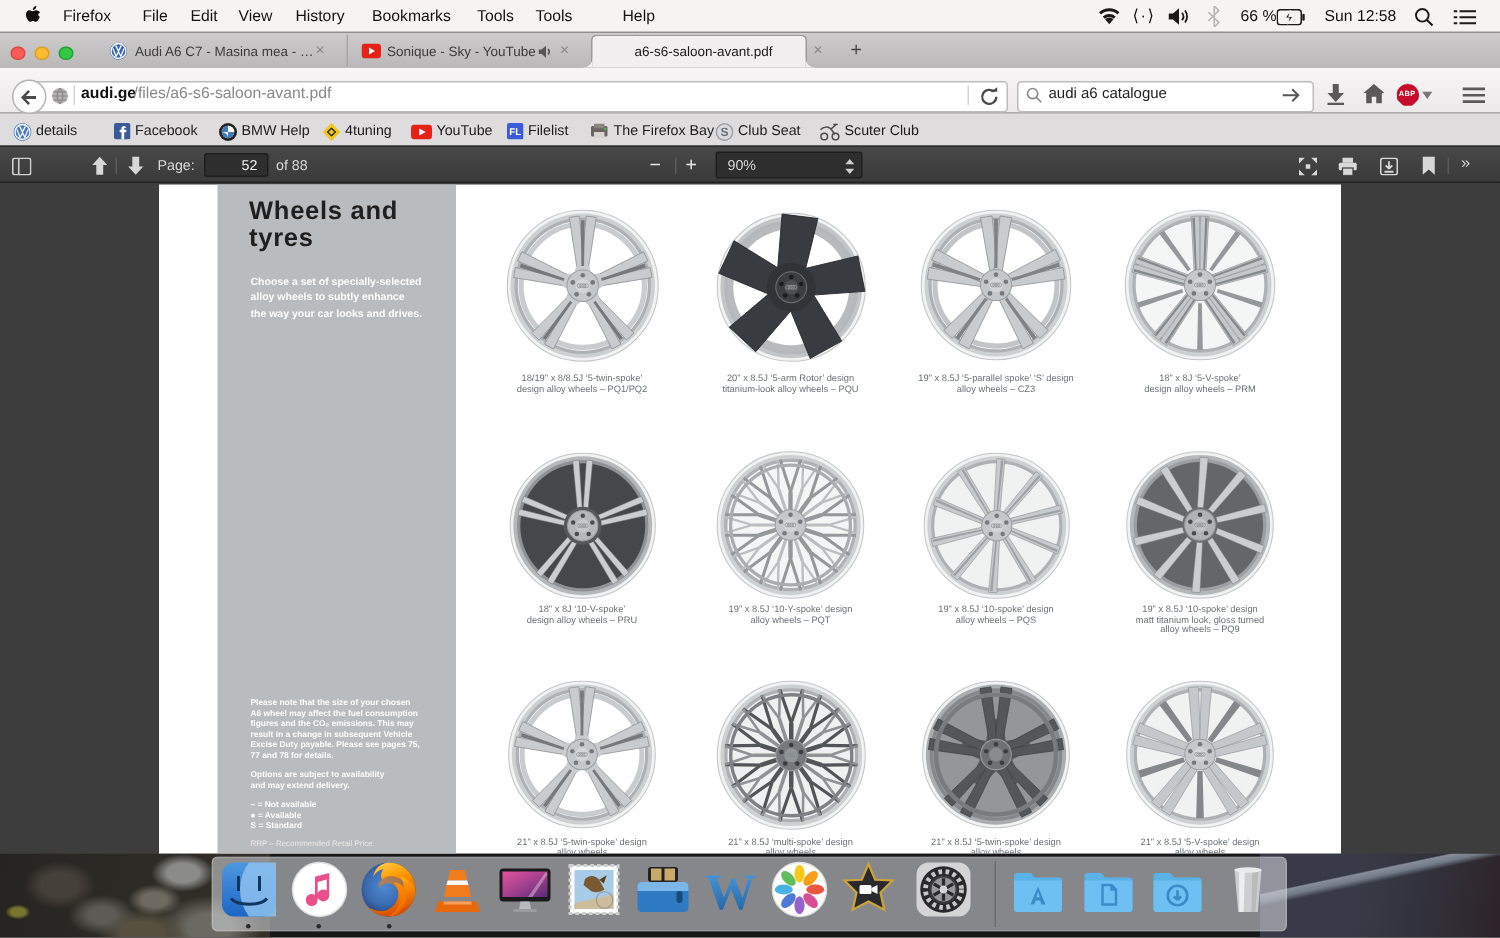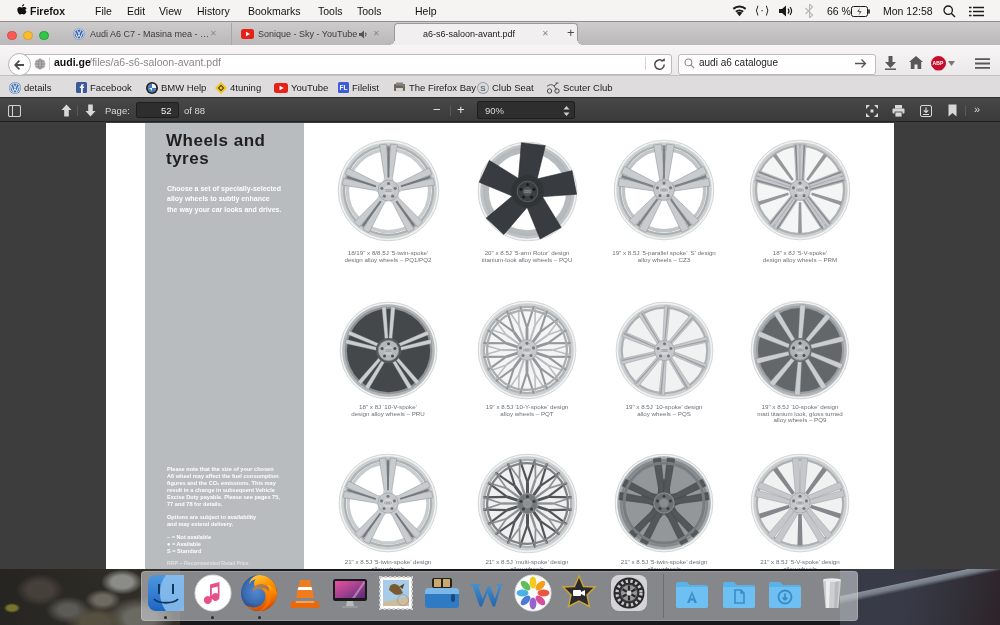--- a/index.html
+++ b/index.html
@@ -89,21 +89,21 @@
 <div id="desk-left"></div>
 <div id="desk-right"></div>
 
 <div id="menubar">
   <div class="mi" style="left:17px;top:4px">
     <svg width="11" height="13" viewBox="0 0 11 13">
         <path d="M8.2 6.9c0-1.7 1.4-2.5 1.5-2.6-.8-1.2-2-1.3-2.5-1.4-1-.1-2 .6-2.5.6-.5 0-1.3-.6-2.2-.6C1.4 3 .3 3.9.3 5.8c0 1.1.4 2.3 1 3.1.5.8 1 1.6 1.8 1.6.7 0 1-.5 1.9-.5.9 0 1.1.5 1.9.5.8 0 1.3-.8 1.8-1.5.6-.9.8-1.7.8-1.8-.1-.1-1.3-.6-1.3-2.3z" fill="#111"></path>
         <path d="M6.6 1.8c.4-.5.7-1.2.6-1.8-.6 0-1.3.4-1.7.9-.4.4-.7 1.1-.6 1.7.7.1 1.3-.3 1.7-.8z" fill="#111"></path>
       </svg>
   </div>
-  <span class="mi" style="left:30px;font-weight:bold">Firefox</span>
+  <span class="mi" style="left:42px;font-weight:normal">Firefox</span>
   <span class="mi" style="left:95px">File</span>
   <span class="mi" style="left:127px">Edit</span>
   <span class="mi" style="left:159px">View</span>
   <span class="mi" style="left:197px">History</span>
   <span class="mi" style="left:248px">Bookmarks</span>
   <span class="mi" style="left:318px">Tools</span>
   <span class="mi" style="left:357px">Tools</span>
   <span class="mi" style="left:415px">Help</span>
 
   <div class="mi" style="left:731px;top:5px">
@@ -127,21 +127,21 @@
       </svg>
     </div>
   <span class="mi" style="left:827px">66 %</span>
   <div class="mi" style="left:851px;top:5.5px">
       <svg width="19" height="11" viewBox="0 0 19 11">
         <rect x="0.5" y="0.5" width="16" height="10" rx="2" fill="none" stroke="#1a1a1a"></rect>
         <rect x="17.2" y="3.2" width="1.6" height="4.6" rx="0.8" fill="#1a1a1a"></rect>
         <path d="M9.3 0.8 5.8 6h2.6l-1 4.2L11 5H8.3z" fill="#1a1a1a" stroke="#f5f4f2" stroke-width="0.7"></path>
       </svg>
     </div>
-  <span class="mi" style="left:883px">Mon 12:58</span>
+  <span class="mi" style="left:883px">Sun 12:58</span>
   <div class="mi" style="left:943px;top:5px">
       <svg width="13" height="13" viewBox="0 0 13 13">
         <circle cx="5.2" cy="5.2" r="4.2" fill="none" stroke="#1a1a1a" stroke-width="1.3"></circle>
         <path d="M8.3 8.3 12 12" stroke="#1a1a1a" stroke-width="1.4"></path>
       </svg>
     </div>
   <div class="mi" style="left:969px;top:6px">
       <svg width="15" height="11" viewBox="0 0 15 11">
         <path d="M4 1.5h11M4 5.5h11M4 9.5h11" stroke="#1a1a1a" stroke-width="1.4"></path>
         <path d="M0 1.5h2.5M0 5.5h2.5M0 9.5h2.5" stroke="#1a1a1a" stroke-width="1.4"></path>
@@ -170,21 +170,21 @@
             <rect width="13" height="10" rx="2.5" fill="#e62117"></rect>
             <path d="M5 2.7v4.6L9 5z" fill="#fff"></path>
           </svg></div>
       <span style="position:absolute;left:25px;top:6px;white-space:nowrap">Sonique - Sky - YouTube</span>
       <svg style="position:absolute;left:126px;top:6.5px" width="10" height="9" viewBox="0 0 14 12">
           <path d="M0 4h3l4-3.5v11L3 8H0z" fill="#555"></path>
           <path d="M9 3.5a4 4 0 0 1 0 5" stroke="#555" stroke-width="1.6" fill="none"></path>
         </svg>
       <span class="tclose" style="position:absolute;left:140px;top:6px">✕</span>
     </div>
-    <div class="tab tab-active" style="left:394px;width:184px">
+    <div class="tab tab-active" style="left:394px;width:144px">
       <span style="position:absolute;left:28px;top:5px;white-space:nowrap">a6-s6-saloon-avant.pdf</span>
       <span class="tclose" style="position:absolute;left:147px;top:5px">✕</span>
     </div>
     <span style="position:absolute;left:567px;top:3px;font-size:13px;color:#4a4a4a">+</span>
   </div>
 
   <div id="navbar">
     <div id="urlbar"></div>
     <div id="backbtn"></div>
     <svg style="position:absolute;left:13px;top:13.5px" width="12" height="12" viewBox="0 0 12 12">

